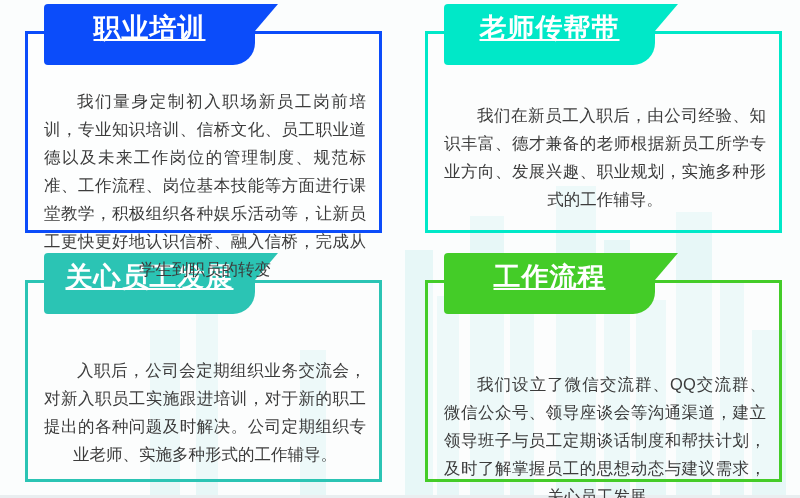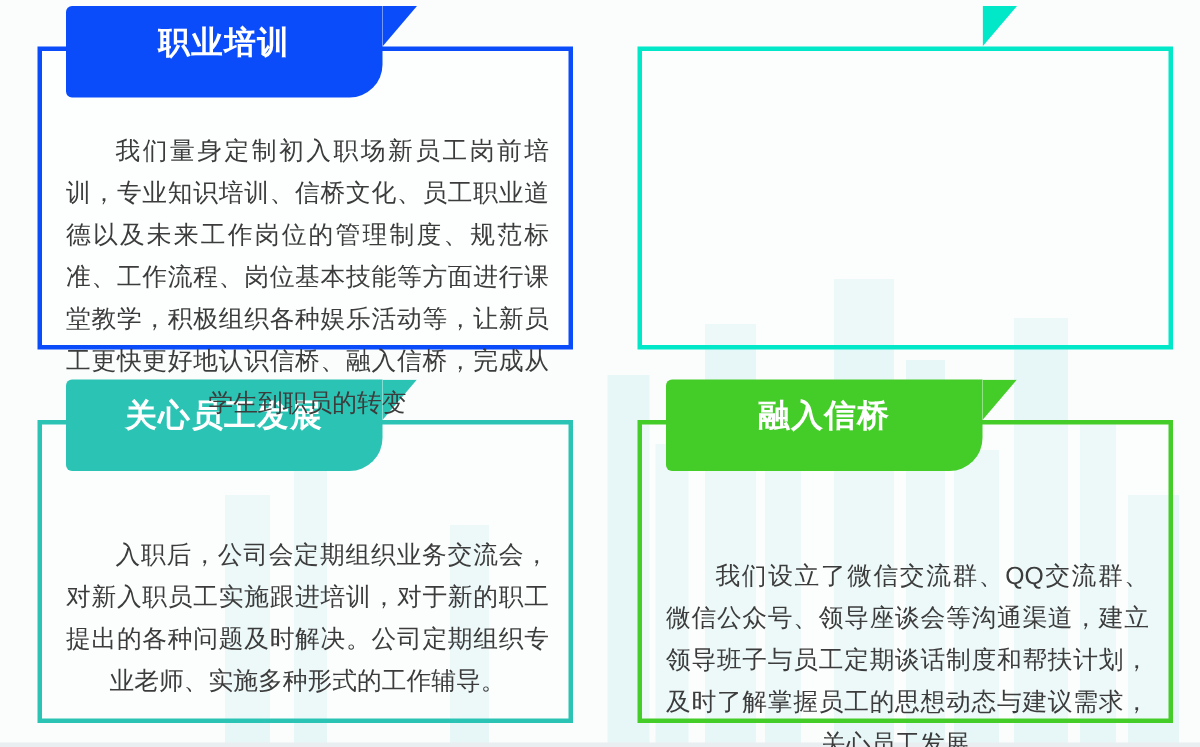--- a/index.html
+++ b/index.html
@@ -44,26 +44,27 @@
     position:absolute;
     left:44px;top:4px;
     width:211px;height:61px;
     background:var(--accent);
     border-radius:4px 0 22px 4px;
     display:flex;align-items:center;justify-content:center;
     z-index:3;
   }
   .ribbon-label{
     color:#ffffff;
-    font-size:21px;
+    font-size:27px;
     font-weight:bold;
     letter-spacing:1px;
     line-height:1;
     white-space:nowrap;
     transform:translateY(-6px);
+    text-decoration:underline;
   }
   
   .ribbon-fold{
     position:absolute;
     left:255px;top:4px;
     width:23px;height:27px;
     background:var(--accent);
     clip-path:polygon(0 0, 100% 0, 0 100%);
     z-index:3;
   }
@@ -123,33 +124,37 @@
     <div class="ribbon-fold"></div>
     <div class="card-ribbon">
       <span class="ribbon-label">职业培训</span>
     </div>
     <p class="card-text">我们量身定制初入职场新员工岗前培训，专业知识培训、信桥文化、员工职业道德以及未来工作岗位的管理制度、规范标准、工作流程、岗位基本技能等方面进行课堂教学，积极组织各种娱乐活动等，让新员工更快更好地认识信桥、融入信桥，完成从学生到职员的转变</p>
   </section>
 
   <section class="card card--2" style="--accent: #00e8c8;">
     <div class="card-box"></div>
     <div class="ribbon-fold"></div>
+    <div class="card-ribbon">
+      <span class="ribbon-label">老师传帮带</span>
+    </div>
+    <p class="card-text">我们在新员工入职后，由公司经验、知识丰富、德才兼备的老师根据新员工所学专业方向、发展兴趣、职业规划，实施多种形式的工作辅导。</p>
   </section>
 
   <section class="card card--3" style="--accent: #2bc4b4;">
     <div class="card-box"></div>
     <div class="ribbon-fold"></div>
     <div class="card-ribbon">
       <span class="ribbon-label">关心员工发展</span>
     </div>
     <p class="card-text">入职后，公司会定期组织业务交流会，对新入职员工实施跟进培训，对于新的职工提出的各种问题及时解决。公司定期组织专业老师、实施多种形式的工作辅导。</p>
   </section>
 
   <section class="card card--4" style="--accent: #44cc28;">
     <div class="card-box"></div>
     <div class="ribbon-fold"></div>
     <div class="card-ribbon">
-      <span class="ribbon-label">融入信桥</span>
+      <span class="ribbon-label">工作流程</span>
     </div>
     <p class="card-text">我们设立了微信交流群、QQ交流群、微信公众号、领导座谈会等沟通渠道，建立领导班子与员工定期谈话制度和帮扶计划，及时了解掌握员工的思想动态与建议需求，关心员工发展。</p>
   </section>
 
 </div>
 
 </body></html>

